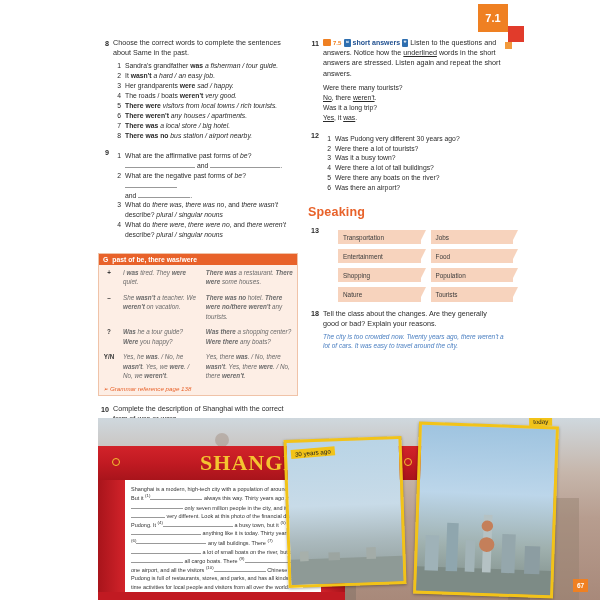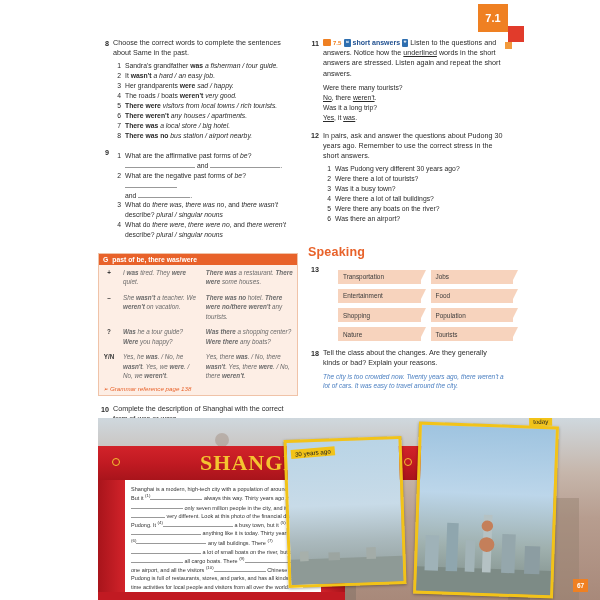--- a/index.html
+++ b/index.html
@@ -18,21 +18,21 @@
     display:flex; align-items:center; justify-content:center; }
   .sq-red { position:absolute; left:508px; top:26px; width:16px; height:16px; background:#e13b2b; }
   .sq-orange-sm { position:absolute; left:505px; top:42px; width:7px; height:7px; background:#f29a3c; }
 
   
   .col-left { position:absolute; left:98px; top:38px; width:200px; }
   .col-right { position:absolute; left:308px; top:38px; width:196px; }
 
   h2.section { font-size:12.5px; color:#e8622a; margin:0 0 6px 0; letter-spacing:.2px;
     font-weight:bold; }
-  h2.section.speaking { margin-top:21px; }
+  h2.section.speaking { margin-top:12px; }
 
   .ex { display:flex; gap:4px; margin-bottom:7px; }
   .ex-num { width:11px; flex:0 0 11px; font-weight:bold; font-size:7.2px; text-align:right; padding-top:.5px;}
   .ex-body { flex:1; font-size:7.2px; line-height:1.42; }
   .ex-body b { font-weight:bold; }
   .ex-body i { font-style:italic; }
 
   ol.items { margin:3px 0 0 0; padding:0; list-style:none; }
   ol.items li { display:flex; gap:4px; font-size:6.8px; line-height:1.46; }
   ol.items li .n { width:8px; flex:0 0 8px; text-align:right; }
@@ -255,21 +255,20 @@
           <div><u>No</u>, there <u>weren't</u>.</div>
           <div>Was it a long trip?</div>
           <div><u>Yes</u>, it <u>was</u>.</div>
         </div>
       </div>
     </div>
 
     <div class="ex">
       <div class="ex-num">12</div>
       <div class="ex-body">
-        <div>In pairs, ask and answer the questions about Pudong 30 years ago. Remember to use the correct stress in the short answers.</div>
         <ol class="items" id="ex12-list">
             <li>
               <span class="n">1</span>
               <span class="t">Was Pudong very different 30 years ago?</span>
             </li>
             <li>
               <span class="n">2</span>
               <span class="t">Were there a lot of tourists?</span>
             </li>
             <li>
@@ -306,21 +305,21 @@
             <div class="topic">Population</div>
             <div class="topic">Nature</div>
             <div class="topic">Tourists</div>
           </div>
       </div>
     </div>
 
     <div class="ex">
       <div class="ex-num">18</div>
       <div class="ex-body">
-        <div>Tell the class about the changes. Are they generally kinds or bad? Explain your reasons.</div>
+        <div>Tell the class about the changes. Are they generally good or bad? Explain your reasons.</div>
         <div class="example">The city is too crowded now. Twenty years ago, there weren't a lot of cars. It was easy to travel around the city.</div>
       </div>
     </div>
   </div>
 
   <div class="montage">
     <div class="bg-city"></div>
     <svg class="bg-towers" viewBox="0 0 502 182" preserveAspectRatio="none">
       <rect x="60" y="40" width="14" height="142" fill="#9c8578"></rect>
       <rect x="90" y="60" width="10" height="122" fill="#8d796d"></rect>

